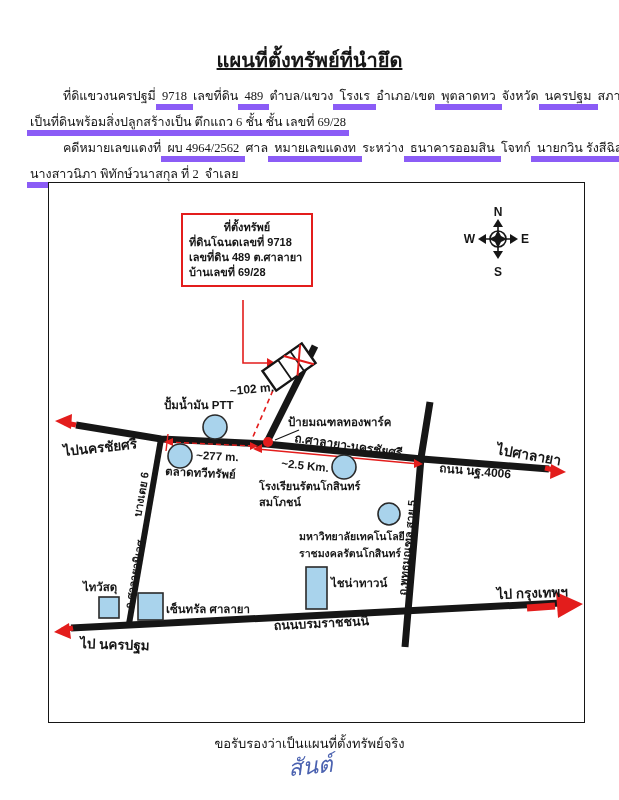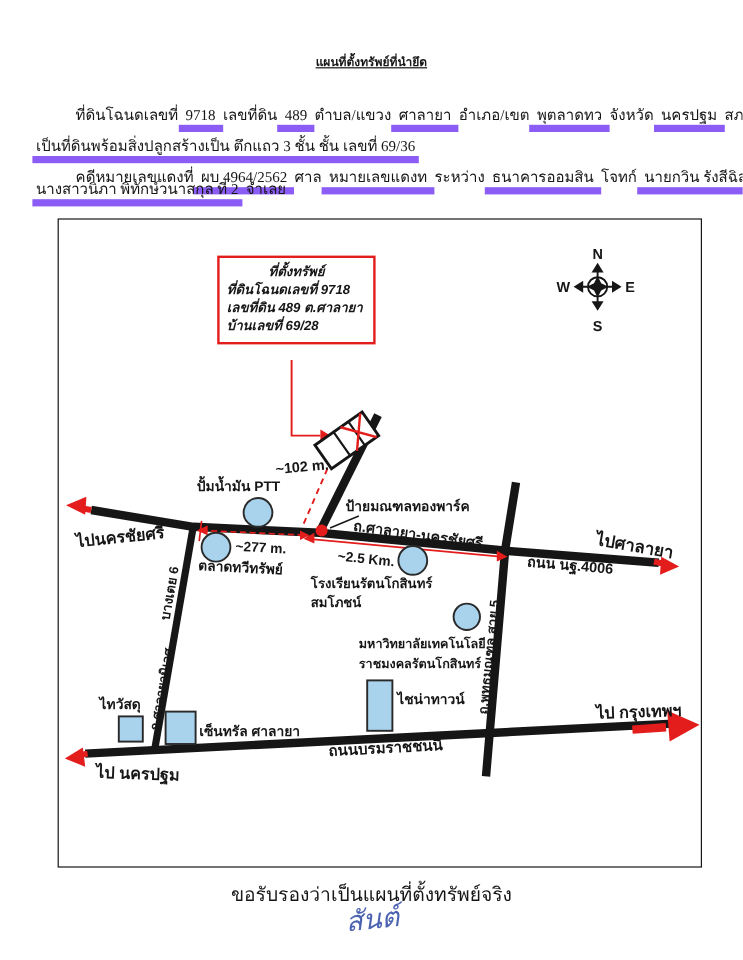--- a/index.html
+++ b/index.html
@@ -1,47 +1,47 @@
 <!DOCTYPE html>
 <html><head>
 <meta charset="utf-8">
 <style>
   html,body{margin:0;padding:0;background:#ffffff;}
   .page{position:relative;width:619px;height:800px;background:#fff;overflow:hidden;
         font-family:"Liberation Serif",serif;color:#161616;}
   .doc-title{position:absolute;left:0;top:44px;width:619px;text-align:center;
-             font-size:10px;font-weight:bold;text-decoration:underline;}
+             font-size:20px;font-weight:bold;text-decoration:underline;}
   .doc-line{position:absolute;white-space:nowrap;font-size:12.5px;}
   .doc-line .u{border-bottom:6px solid #8b5cf6;padding:0 3px 1px 3px;}
   .l1{left:63px;top:86px;}
   .l2{left:27px;top:112px;}
   .l3{left:63px;top:138px;}
-  .l4{left:27px;top:148px;}
+  .l4{left:27px;top:164px;}
   .map-box{position:absolute;left:48px;top:182px;width:535px;height:539px;
            border:1.5px solid #161616;background:#fff;}
   .map-box svg{position:absolute;left:0;top:0;}
   .callout{position:absolute;left:132px;top:30px;width:116px;border:2px solid #e31d1c;
            padding:5px 6px;font-family:"Liberation Sans",sans-serif;font-size:11px;
-           line-height:15px;font-weight:600;color:#161616;background:#fff;font-style:italic;}
+           line-height:15px;font-weight:600;color:#161616;background:#fff;}
   .callout .c1{text-align:center;}
   .map-label{font-family:"Liberation Sans",sans-serif;fill:#161616;}
-  .cert{position:absolute;left:0;top:733px;width:619px;text-align:center;font-size:16px;}
+  .cert{position:absolute;left:0;top:733px;width:619px;text-align:center;font-size:13px;}
   .sig{position:absolute;left:288px;top:748px;font-family:cursive;font-style:italic;
        font-size:23px;color:#4b62b0;transform:rotate(-6deg);}
 </style>
 </head>
 <body>
 
 <div class="page">
 
   <div class="doc-title">แผนที่ตั้งทรัพย์ที่นำยึด</div>
 
-  <div class="doc-line l1"><span>ที่ดินโฉนดเลขที่</span><span class="u"> 9718 </span><span>เลขที่ดิน</span><span class="u"> 489 </span><span>ตำบล/แขวง</span><span class="u"> ศาลายา </span><span>อำเภอ/เขต</span><span class="u"> พุตลาดทว </span><span>จังหวัด</span><span class="u"> นครปฐม </span><span>สภาพทรัพย์</span></div>
+  <div class="doc-line l1"><span>ที่ดิแขวงนครปฐมี่</span><span class="u"> 9718 </span><span>เลขที่ดิน</span><span class="u"> 489 </span><span>ตำบล/แขวง</span><span class="u"> โรงเร </span><span>อำเภอ/เขต</span><span class="u"> พุตลาดทว </span><span>จังหวัด</span><span class="u"> นครปฐม </span><span>สภาพทรัพย์</span></div>
 
-  <div class="doc-line l2"><span class="u">เป็นที่ดินพร้อมสิ่งปลูกสร้างเป็น ตึกแถว 3 ชั้น ชั้น เลขที่ 69/36</span></div>
+  <div class="doc-line l2"><span class="u">เป็นที่ดินพร้อมสิ่งปลูกสร้างเป็น ตึกแถว 6 ชั้น ชั้น เลขที่ 69/28</span></div>
 
   <div class="doc-line l3"><span>คดีหมายเลขแดงที่</span><span class="u"> ผบ 4964/2562 </span><span>ศาล</span><span class="u"> หมายเลขแดงท </span><span>ระหว่าง</span><span class="u"> ธนาคารออมสิน </span><span>โจทก์</span><span class="u"> นายกวิน รังสีฉิสรา ที่ 1</span></div>
 
   <div class="doc-line l4"><span class="u">นางสาวนิภา พิทักษ์วนาสกุล ที่ 2</span><span> จำเลย</span></div>
 
   <div class="map-box">
     <svg width="535" height="539" viewBox="0 0 535 539">
 
       <path d="M266,163 L217,261" stroke="#161616" stroke-width="7" fill="none"></path>
       <path d="M27,242 L112,256 L217,261 L373,276 L500,286" stroke="#161616" stroke-width="7" fill="none"></path>

